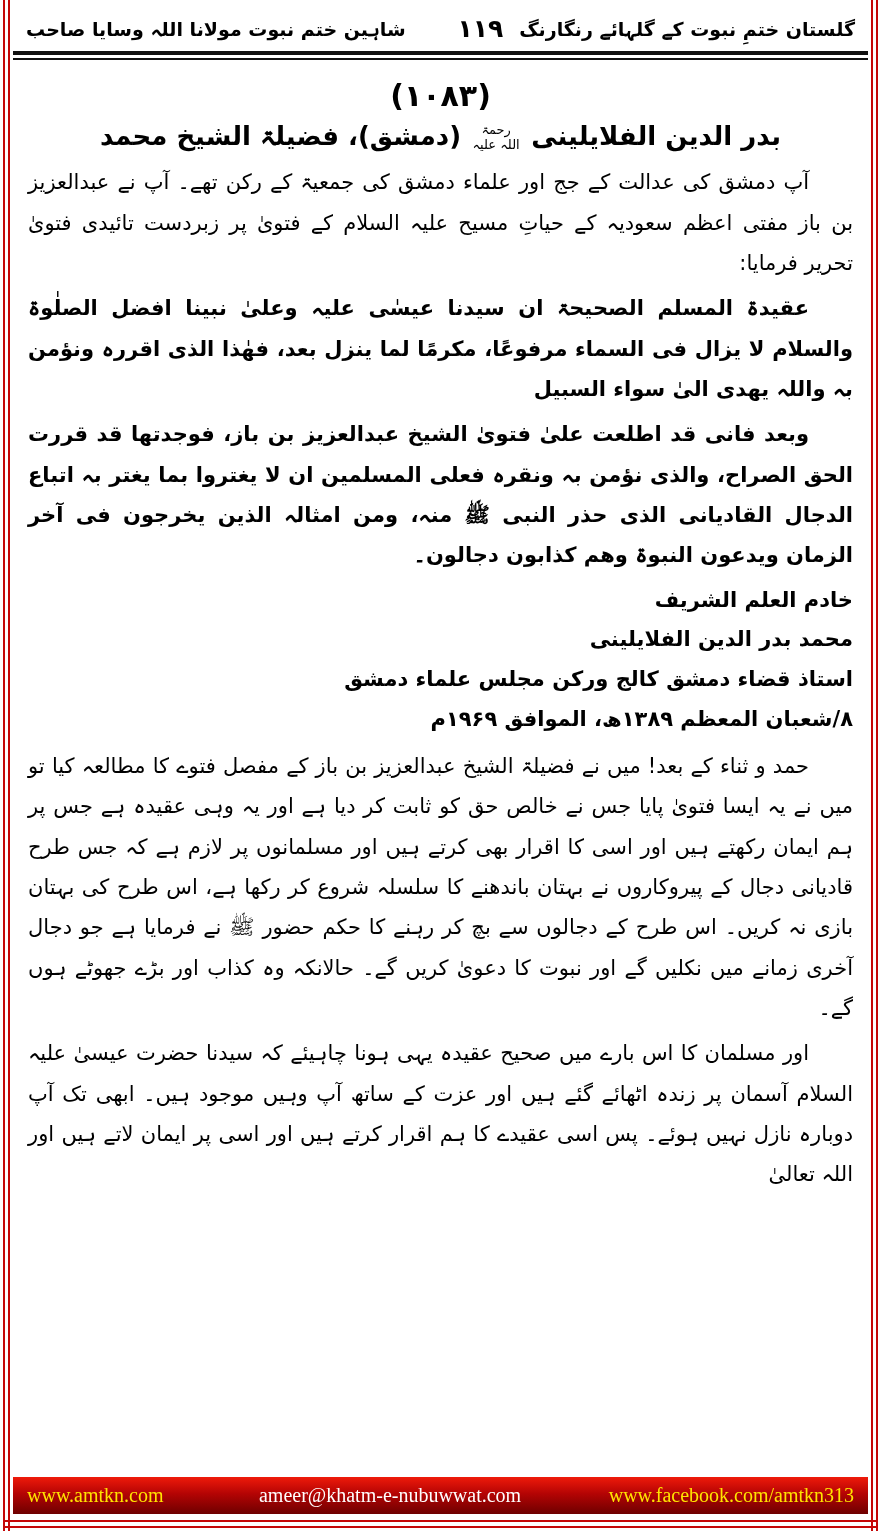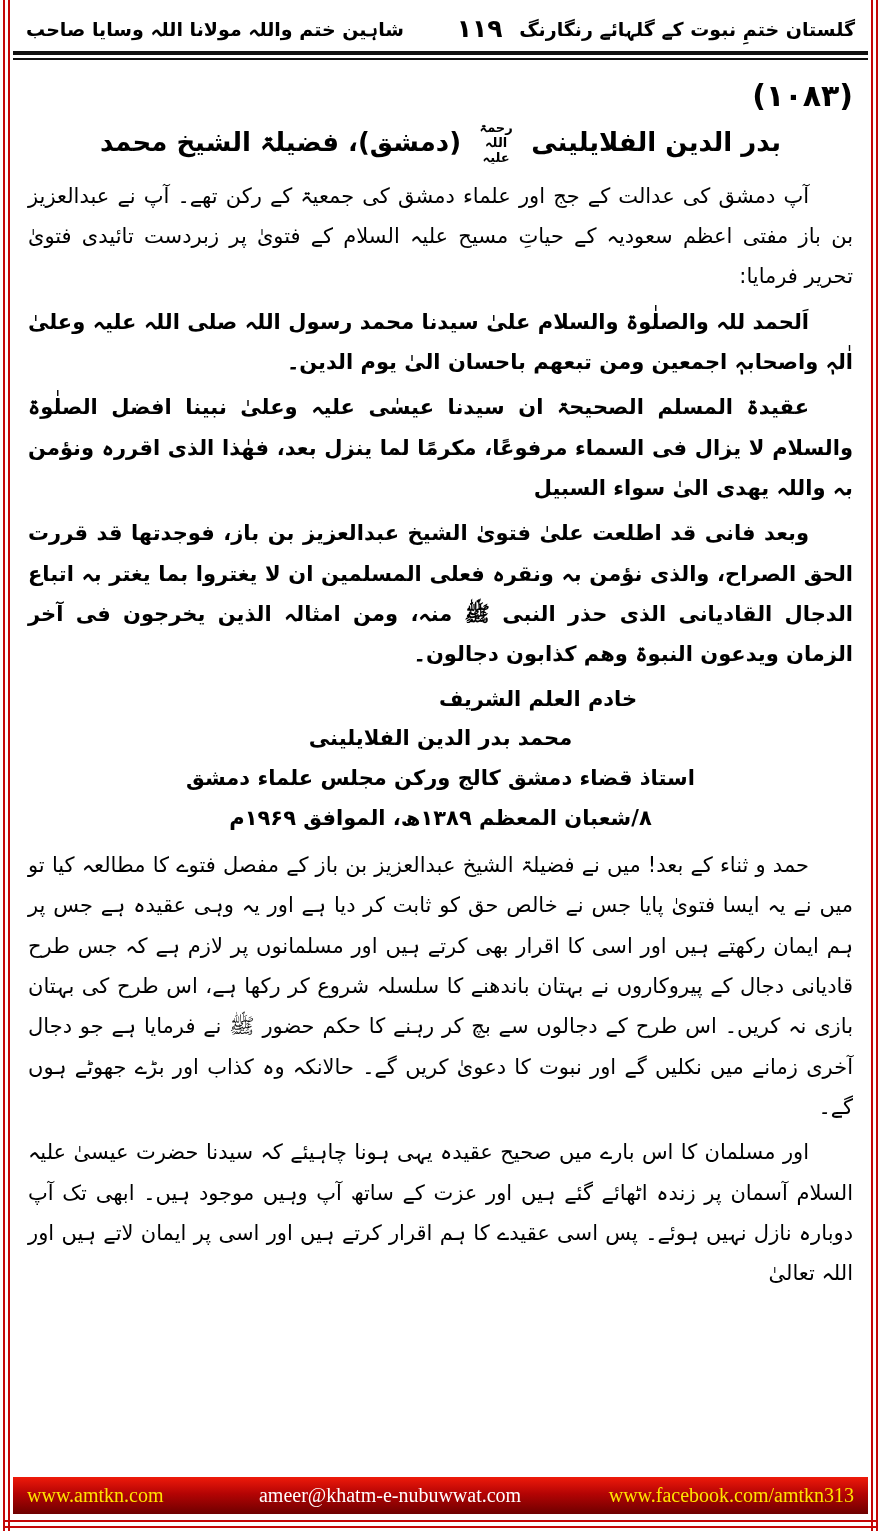--- a/index.html
+++ b/index.html
@@ -34,27 +34,27 @@
   }
   .page-num { font-size: 25px; letter-spacing: 2px; margin-left: 36px; }
 
   
   .rule-wrap { padding: 2px 13px 0 13px; }
   .rule-thick { height: 4px; background: #101010; }
   .rule-thin  { height: 2px; background: #101010; margin-top: 3px; }
 
   
   .content { padding: 4px 28px 0 28px; text-align: justify; }
-  .art-number { font-size: 30px; font-weight: bold; margin: 14px 0 0 0; }
+  .art-number { text-align: center; font-size: 30px; font-weight: bold; margin: 14px 0 0 0; }
   .art-title  { text-align: center; font-size: 26px; font-weight: bold; margin: 8px 0 10px 0; }
-  .art-title .honorific { font-size: 13px; font-weight: bold; display: inline-block; max-width: 52px; line-height: 1.15; vertical-align: middle; }
+  .art-title .honorific { font-size: 13px; font-weight: normal; display: inline-block; max-width: 52px; line-height: 1.15; vertical-align: middle; }
   .content p { margin: 0 0 5px 0; font-size: 21px; line-height: 1.92; }
   p.indent { text-indent: 44px; }
   .arabic { font-weight: bold; font-size: 22px; }
-  .signature { text-align: center; font-weight: bold; font-size: 21px; line-height: 1.9; margin: 0 0 6px 0; }
+  .signature { text-align: right; font-weight: bold; font-size: 21px; line-height: 1.9; margin: 0 0 6px 0; }
   .sig-keeper { padding-left: 195px; }
 
   
   .footer {
     position: absolute;
     left: 13px; right: 13px; bottom: 17px;
     height: 37px;
     background: linear-gradient(180deg, #ef1a0a 0%, #b40404 45%, #6e0000 100%);
     display: flex;
     align-items: center;
@@ -77,41 +77,40 @@
   <div class="vline v-l1"></div>
   <div class="vline v-l2"></div>
   <div class="vline v-r1"></div>
   <div class="vline v-r2"></div>
   <div class="hline h-b1"></div>
   <div class="hline h-b2"></div>
 
   <header class="header">
     <span>گلستان ختمِ نبوت کے گلہائے رنگارنگ</span>
     <span class="page-num">۱۱۹</span>
-    <span>شاہین ختم واللہ مولانا اللہ وسایا صاحب</span>
+    <span>شاہین ختم نبوت مولانا اللہ وسایا صاحب</span>
   </header>
 
   <div class="rule-wrap">
     <div class="rule-thick"></div>
     <div class="rule-thin"></div>
   </div>
 
   <main class="content">
 
     <div class="art-number">(۱۰۸۳)</div>
 
     <h1 class="art-title">
       <span>بدر الدین الفلایلینی</span>
       <span class="honorific">رحمۃ اللہ علیہ</span>
       <span>(دمشق)، فضیلۃ الشیخ محمد</span>
     </h1>
 
     <p class="indent">آپ دمشق کی عدالت کے جج اور علماء دمشق کی جمعیۃ کے رکن تھے۔ آپ نے عبدالعزیز بن باز مفتی اعظم سعودیہ کے حیاتِ مسیح علیہ السلام کے فتویٰ پر زبردست تائیدی فتویٰ تحریر فرمایا:</p>
 
-    <p class="arabic indent">اَلحمد للہ والصلٰوۃ والسلام علیٰ سیدنا محمد رسول اللہ صلی اللہ علیہ وعلیٰ اٰلہٖ واصحابہٖ اجمعین ومن تبعھم باحسان الیٰ یوم الدین۔</p>
 
     <p class="arabic indent">عقیدۃ المسلم الصحیحۃ ان سیدنا عیسٰی علیہ وعلیٰ نبینا افضل الصلٰوۃ والسلام لا یزال فی السماء مرفوعًا، مکرمًا لما ینزل بعد، فھٰذا الذی اقررہ ونؤمن بہ واللہ یھدی الیٰ سواء السبیل</p>
 
     <p class="arabic indent">وبعد فانی قد اطلعت علیٰ فتویٰ الشیخ عبدالعزیز بن باز، فوجدتھا قد قررت الحق الصراح، والذی نؤمن بہ ونقرہ فعلی المسلمین ان لا یغتروا بما یغتر بہ اتباع الدجال القادیانی الذی حذر النبی ﷺ منہ، ومن امثالہ الذین یخرجون فی آخر الزمان ویدعون النبوۃ وھم کذابون دجالون۔</p>
 
     <div class="signature">
       <div class="sig-keeper">خادم العلم الشریف</div>
       <div>محمد بدر الدین الفلایلینی</div>
       <div>استاذ قضاء دمشق کالج ورکن مجلس علماء دمشق</div>
       <div>۸/شعبان المعظم ۱۳۸۹ھ، الموافق ۱۹۶۹م</div>

